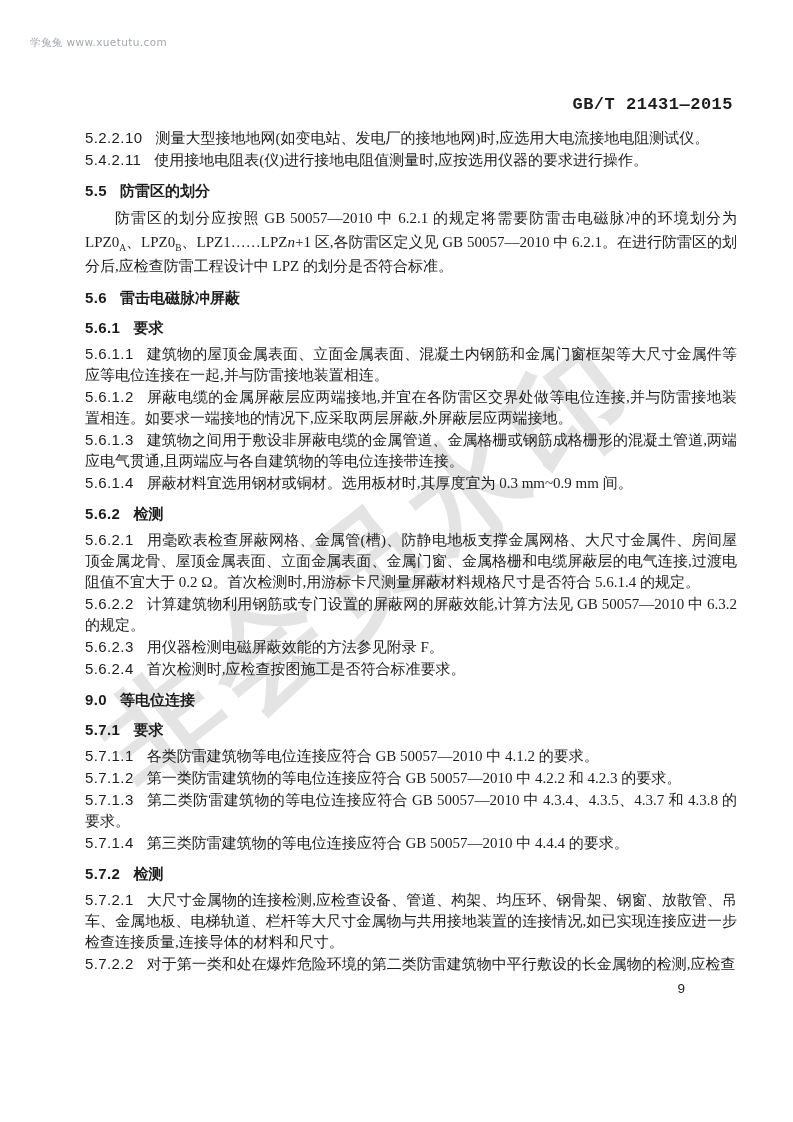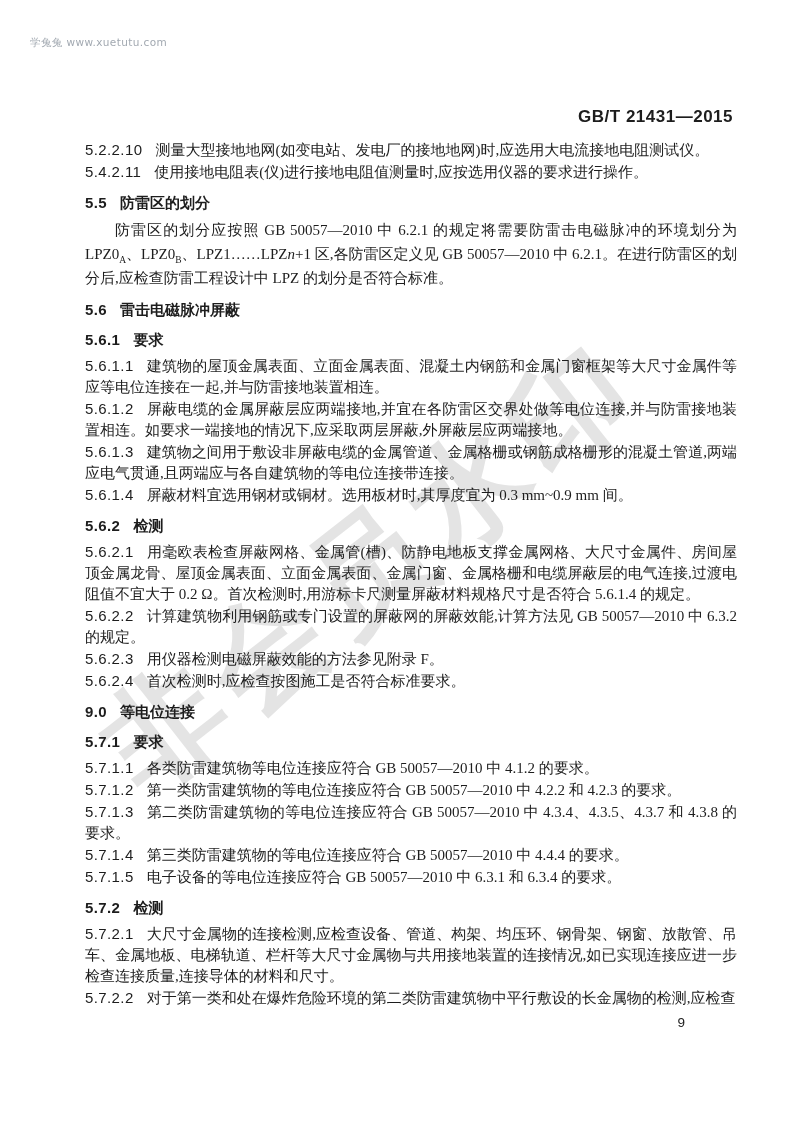--- a/index.html
+++ b/index.html
@@ -14,23 +14,23 @@
   .diagonal-watermark{
     position:absolute;left:372px;top:568px;z-index:0;white-space:nowrap;
     transform:translate(-50%,-50%) rotate(-38deg);
     font-family:"Liberation Sans","DejaVu Sans",sans-serif;font-weight:700;
     font-size:118px;letter-spacing:10px;color:#e4e4e4;pointer-events:none;
   }
   .content{
     position:absolute;left:85px;top:95px;width:652px;z-index:1;
   }
   .doc-header{
-    text-align:right;font-family:Liberation Sans, sans-serif;
+    text-align:right;font-family:Liberation Mono, monospace;
     font-weight:700;font-size:17px;line-height:20px;letter-spacing:.5px;
-    margin:12px 4px 12px 0;
+    margin:0 4px 12px 0;
   }
   p.clause{
     margin:0;font-size:15px;line-height:21px;text-align:justify;
   }
   .num{
     font-family:"Liberation Sans","DejaVu Sans",sans-serif;
     letter-spacing:.4px;margin-right:13px;white-space:nowrap;
   }
   .heading{
     margin:9px 0 5px 0;font-size:15px;line-height:21px;font-weight:700;
@@ -79,21 +79,20 @@
   <p class="clause"><span class="num">5.6.2.3</span><span>用仪器检测电磁屏蔽效能的方法参见附录 F。</span></p>
   <p class="clause"><span class="num">5.6.2.4</span><span>首次检测时,应检查按图施工是否符合标准要求。</span></p>
 
   <p class="heading"><span class="num">9.0</span><span>等电位连接</span></p>
   <p class="heading"><span class="num">5.7.1</span><span>要求</span></p>
 
   <p class="clause"><span class="num">5.7.1.1</span><span>各类防雷建筑物等电位连接应符合 GB 50057—2010 中 4.1.2 的要求。</span></p>
   <p class="clause"><span class="num">5.7.1.2</span><span>第一类防雷建筑物的等电位连接应符合 GB 50057—2010 中 4.2.2 和 4.2.3 的要求。</span></p>
   <p class="clause"><span class="num">5.7.1.3</span><span>第二类防雷建筑物的等电位连接应符合 GB 50057—2010 中 4.3.4、4.3.5、4.3.7 和 4.3.8 的要求。</span></p>
   <p class="clause"><span class="num">5.7.1.4</span><span>第三类防雷建筑物的等电位连接应符合 GB 50057—2010 中 4.4.4 的要求。</span></p>
-  <p class="clause"><span class="num">5.7.1.5</span><span>电子设备的等电位连接应符合 GB 50057—2010 中 6.3.1 和 6.3.4 的要求。</span></p>
 
   <p class="heading"><span class="num">5.7.2</span><span>检测</span></p>
 
   <p class="clause"><span class="num">5.7.2.1</span><span>大尺寸金属物的连接检测,应检查设备、管道、构架、均压环、钢骨架、钢窗、放散管、吊车、金属地板、电梯轨道、栏杆等大尺寸金属物与共用接地装置的连接情况,如已实现连接应进一步检查连接质量,连接导体的材料和尺寸。</span></p>
   <p class="clause"><span class="num">5.7.2.2</span><span>对于第一类和处在爆炸危险环境的第二类防雷建筑物中平行敷设的长金属物的检测,应检查</span></p>
 
   <div class="page-num">9</div>
 </div>
 
 </body></html>

